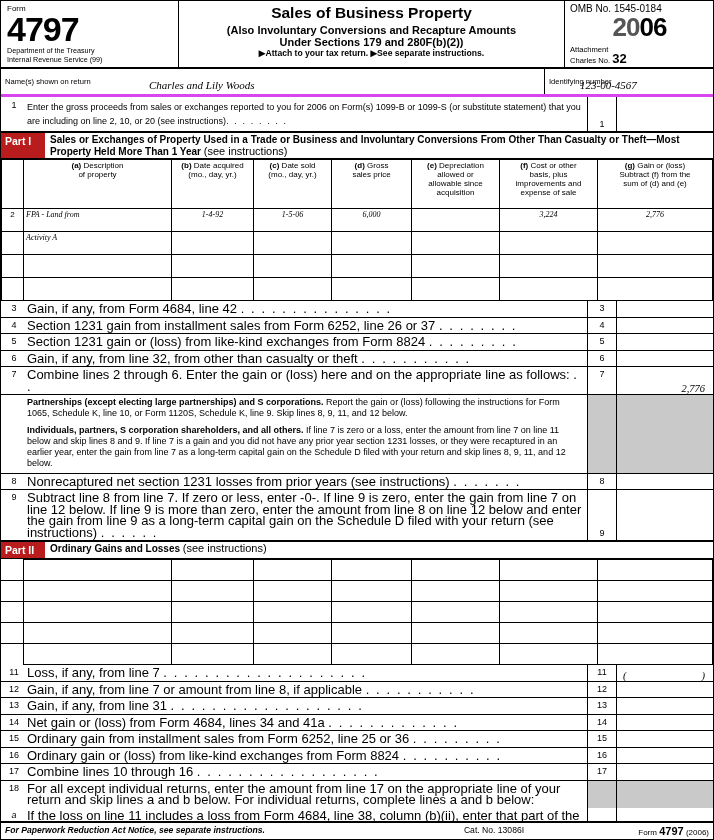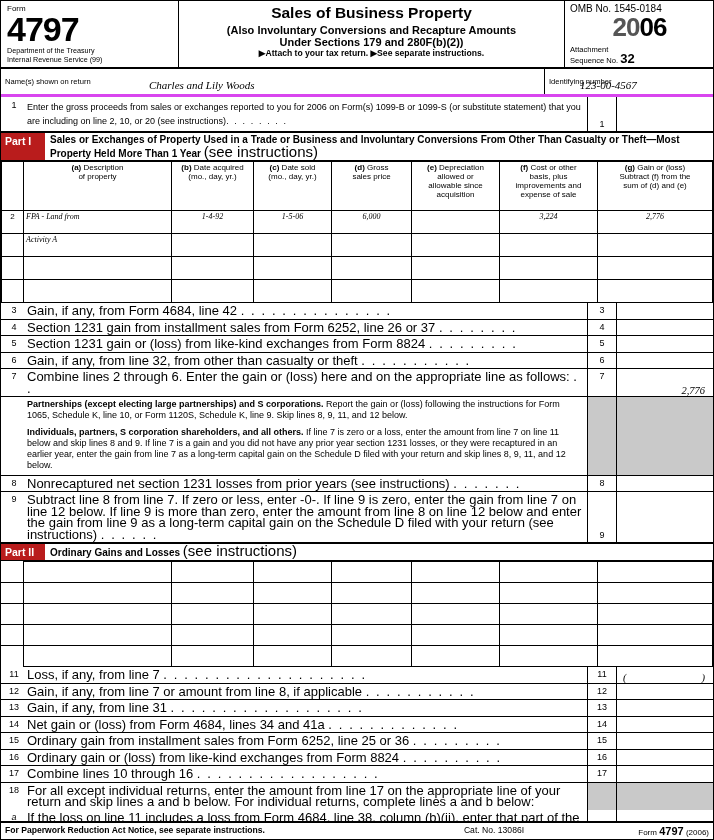--- a/index.html
+++ b/index.html
@@ -168,21 +168,21 @@
     min-width: 44px;
     box-sizing: border-box;
   }
   .parttxt {
     font-size: 10px;
     font-weight: bold;
     padding: 1px 0 1px 5px;
     line-height: 11.5px;
     flex: 1;
   }
-  .parttxt .norm { font-weight: normal; font-size: 15px; }
+  .parttxt .norm { font-weight: normal; font-size: 11px; }
 
   
   table.grid {
     border-collapse: collapse;
     width: 100%;
     table-layout: fixed;
   }
   table.grid td, table.grid th {
     border: 1px solid #000;
     font-size: 8px;
@@ -288,21 +288,21 @@
     border-top: 2px solid #000;
     font-size: 8.6px;
     padding: 2px 4px;
     position: absolute;
     bottom: 0;
     left: 0;
     right: 0;
     box-sizing: border-box;
     background: #fff;
   }
-  .footer .f1 { flex: 1; font-weight: bold; }
+  .footer .f1 { flex: 1; font-weight: bold; font-style: italic; }
   .footer .f2 { width: 150px; text-align: center; }
   .footer .f3 { width: 140px; text-align: right; font-size: 8px; }
   .footer .f3 b { font-size: 11px; }
 </style>
 </head>
 <body>
 
 <div id="page">
 
   <div class="hdr">
@@ -318,21 +318,21 @@
       <div class="title-main">Sales of Business Property</div>
       <div class="title-sub">(Also Involuntary Conversions and Recapture Amounts</div>
       <div class="title-sub2">Under Sections 179 and 280F(b)(2))</div>
       <div class="title-attach">▶Attach to your tax return. ▶See separate instructions.</div>
     </div>
     <div class="hdr-right">
       <div class="omb">OMB No. 1545-0184</div>
       <div class="year"><span>20</span><span class="y2">06</span></div>
       <div class="attach">
         <div>Attachment</div>
-        <div><span>Sequence No.</span> <span class="seq">32</span></div>
+        <div><span>Charles No.</span> <span class="seq">32</span></div>
       </div>
     </div>
   </div>
 
   <div class="namerow">
     <div class="lcell">
       <span class="smalllab">Name(s) shown on return</span>
       <span class="handval name-val">Charles and Lily Woods</span>
     </div>
     <div class="rcell">

